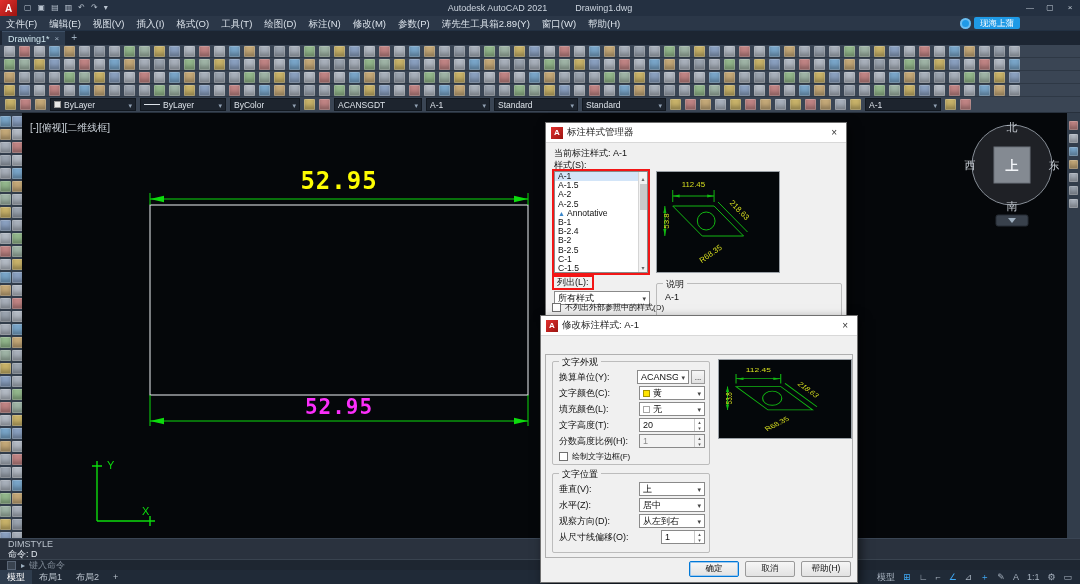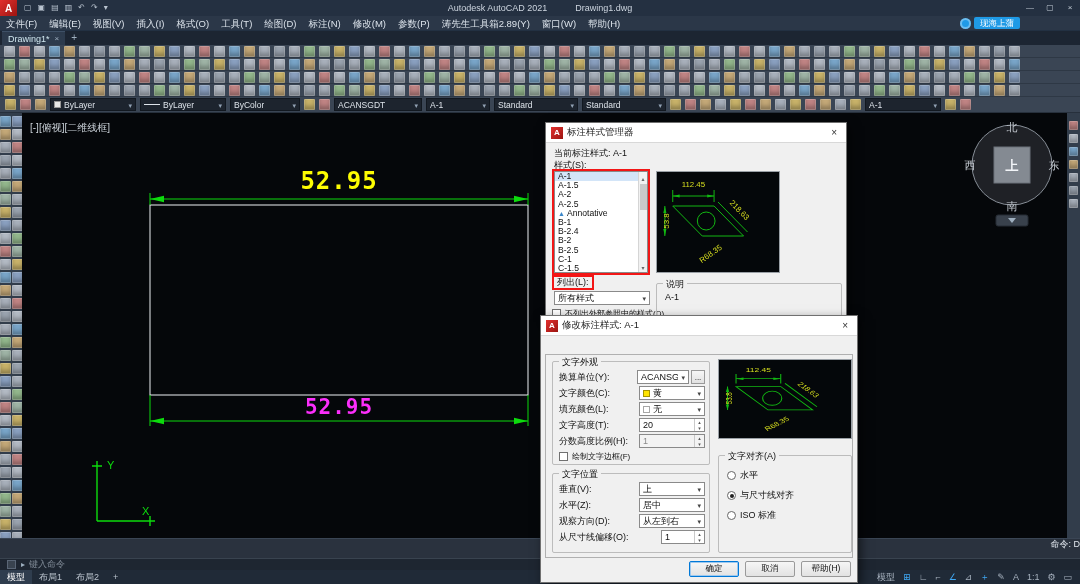--- a/index.html
+++ b/index.html
@@ -132,21 +132,21 @@
 .radio-row{display:flex;align-items:center;margin:7px 0 0 8px;white-space:nowrap;}
 .radio{width:9px;height:9px;border:1px solid #666;border-radius:50%;background:#fff;margin-right:4px;flex:0 0 9px;}
 .radio.on{position:relative;}
 .radio.on::after{content:"";position:absolute;left:1.5px;top:1.5px;width:4px;height:4px;background:#222;border-radius:50%;}
 .radio-label{font-size:9px;}
 .dlg-footer{position:absolute;right:6px;bottom:5px;display:flex;}
 
 
 .cmd{height:32px;flex:0 0 32px;background:#2a323e;border-top:1px solid #3a4554;display:flex;flex-direction:column;}
 .cmd-line{line-height:10px;font-size:9px;color:#b9c2cc;padding-left:8px;white-space:nowrap;}
-.cmd-line:last-child{color:#e1e7ee;text-align:right;}
+.cmd-line:last-child{color:#e1e7ee;}
 .cmd-input{height:12px;margin-top:auto;background:#1e2631;border-top:1px solid #39434f;display:flex;align-items:center;}
 .cmd-tool{width:9px;height:9px;border:1px solid #5a6676;background:#39434f;margin:0 5px 0 7px;flex:0 0 9px;}
 .cmd-prompt{color:#9fb0c0;font-size:8px;margin-right:4px;}
 .cmd-placeholder{color:#7e8894;font-size:9px;}
 
 
 .statusbar{height:14px;flex:0 0 14px;background:#202a37;display:flex;align-items:center;}
 .ltab{padding:0 7px;font-size:9px;line-height:14px;color:#b9c2cc;white-space:nowrap;}
 .ltab.active{background:#2f3d4e;color:#fff;}
 .status-icons{margin-left:auto;display:flex;align-items:center;padding-right:4px;}
@@ -672,20 +672,21 @@
         <span class="tb-icon" style="background: rgb(121, 165, 201);"></span>
         <span class="tb-icon" style="background: rgb(196, 168, 120);"></span>
         <span class="tb-icon" style="background: rgb(168, 176, 187);"></span>
         <span class="tb-icon" style="background: rgb(154, 163, 175);"></span>
         <span class="tb-icon" style="background: rgb(168, 176, 187);"></span>
       </div>
   </div>
 
   <div class="cmd">
     <div class="cmd-history">
+        <div class="cmd-line">DIMSTYLE</div>
         <div class="cmd-line">命令: D</div>
       </div>
     <div class="cmd-input">
       <span class="cmd-tool"></span>
       <span class="cmd-prompt">▸</span>
       <span class="cmd-placeholder">键入命令</span>
     </div>
   </div>
 
   <div class="statusbar">
@@ -763,21 +764,21 @@
           <span class="sb-thumb"></span>
           <span class="sb-dn"></span>
         </div>
       </div>
 
       <span class="red-wrap" style="left:6px;top:132px">列出(L):</span>
       <span class="combo light" style="position:absolute;left:8px;top:148px;width:96px">
         <span class="combo-label">所有样式</span>
         <span class="combo-arrow"></span>
       </span>
-      <label class="chk-row" style="left:6px;top:165px">
+      <label class="chk-row" style="left:6px;top:159px">
         <span class="chk"></span>
         <span>不列出外部参照中的样式(D)</span>
       </label>
 
       <span class="mini-label" style="left:110px;top:29px">预览: A-1</span>
       <div class="preview-box" style="left:110px;top:28px;width:124px;height:102px">
         <svg class="pv" viewBox="0 0 124 100" preserveAspectRatio="none">
           <rect x="0" y="0" width="124" height="100" fill="#04070a"></rect>
           <g class="pv-line">
             <path d="M16 34 H58 L88 64 H46 Z"></path>
@@ -927,37 +928,20 @@
             </g>
             <g class="pv-text">
               <text x="37" y="15">112.45</text>
               <text transform="rotate(-90 12 49)" x="12" y="49">53.8</text>
               <text transform="rotate(45 82 40)" x="82" y="40">218.63</text>
               <text transform="rotate(-35 56 84)" x="56" y="84">R68.35</text>
             </g>
           </svg>
         </div>
 
-        <div class="group" style="left:172px;top:100px;width:134px;height:98px">
-          <span class="group-title">文字对齐(A)</span>
-          <div style="position:absolute;left:0;top:6px;right:0;">
-              <div class="radio-row">
-                <span class="radio"></span>
-                <span class="radio-label">水平</span>
-              </div>
-              <div class="radio-row">
-                <span class="radio on"></span>
-                <span class="radio-label">与尺寸线对齐</span>
-              </div>
-              <div class="radio-row">
-                <span class="radio"></span>
-                <span class="radio-label">ISO 标准</span>
-              </div>
-            </div>
-        </div>
 
       </div>
 
       <div class="dlg-footer">
           <button class="dlg-btn foot primary">确定</button>
           <button class="dlg-btn foot">取消</button>
           <button class="dlg-btn foot">帮助(H)</button>
         </div>
     </div>
   </div>

